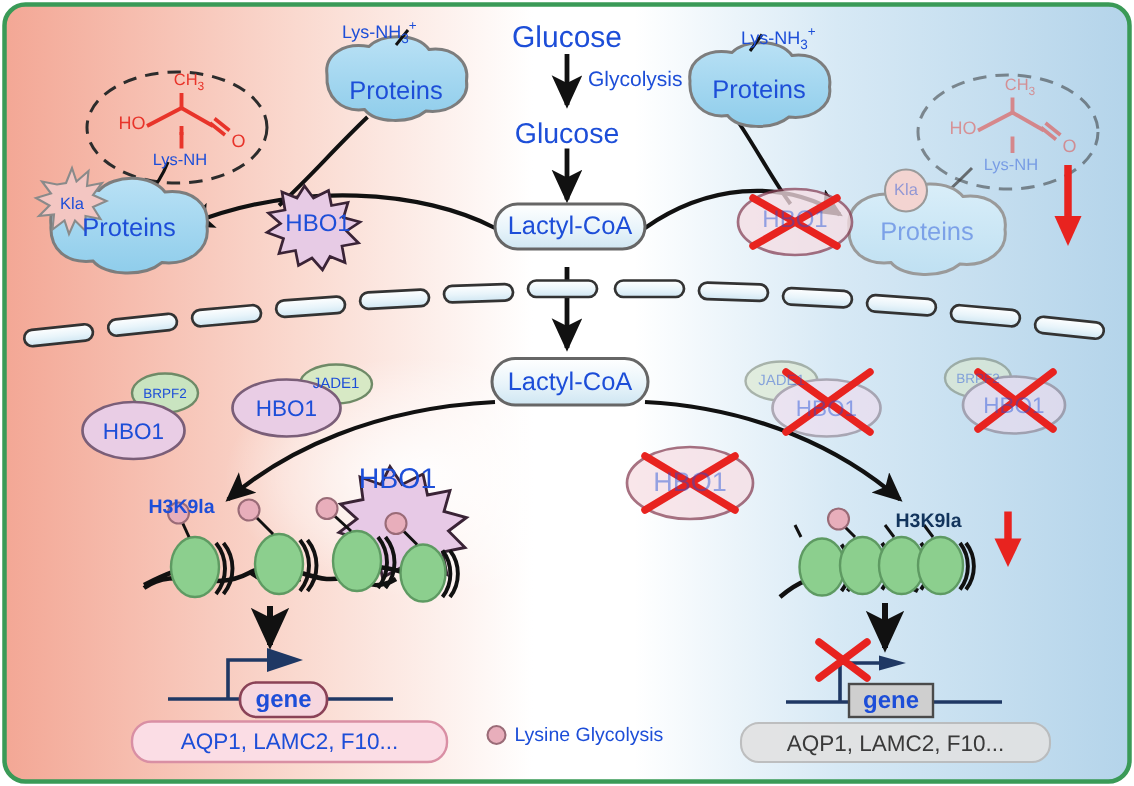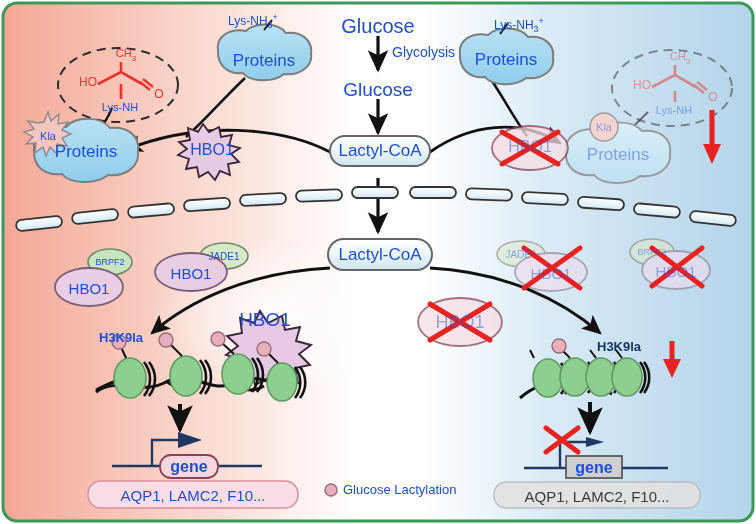--- a/index.html
+++ b/index.html
@@ -292,15 +292,15 @@
 
   <div class="lbl ctr faded" style="left:521px;top:254px;font-size:10px;">JADE1</div>
   <div class="lbl ctr faded" style="left:551px;top:273px;font-size:15px;">HBO1</div>
   <div class="lbl ctr faded" style="left:652px;top:252px;font-size:9px;">BRPF2</div>
   <div class="lbl ctr faded" style="left:676px;top:271px;font-size:15px;">HBO1</div>
   <div class="lbl ctr faded" style="left:460px;top:322px;font-size:18px;">HBO1</div>
   <div class="lbl bold" style="left:597px;top:339px;font-size:13px;color:#12345c;">H3K9la</div>
   <div class="lbl ctr bold" style="left:594px;top:468px;font-size:16px;">gene</div>
   <div class="lbl ctr ital" style="left:597px;top:496px;font-size:15px;color:#3a3a3a;">AQP1, LAMC2, F10...</div>
 
-  <div class="lbl" style="left:343px;top:482px;font-size:13px;">Glucose Lactylation</div>
+  <div class="lbl" style="left:343px;top:482px;font-size:13px;">Lysine Glycolysis</div>
 
 </div>
 
 </body></html>

